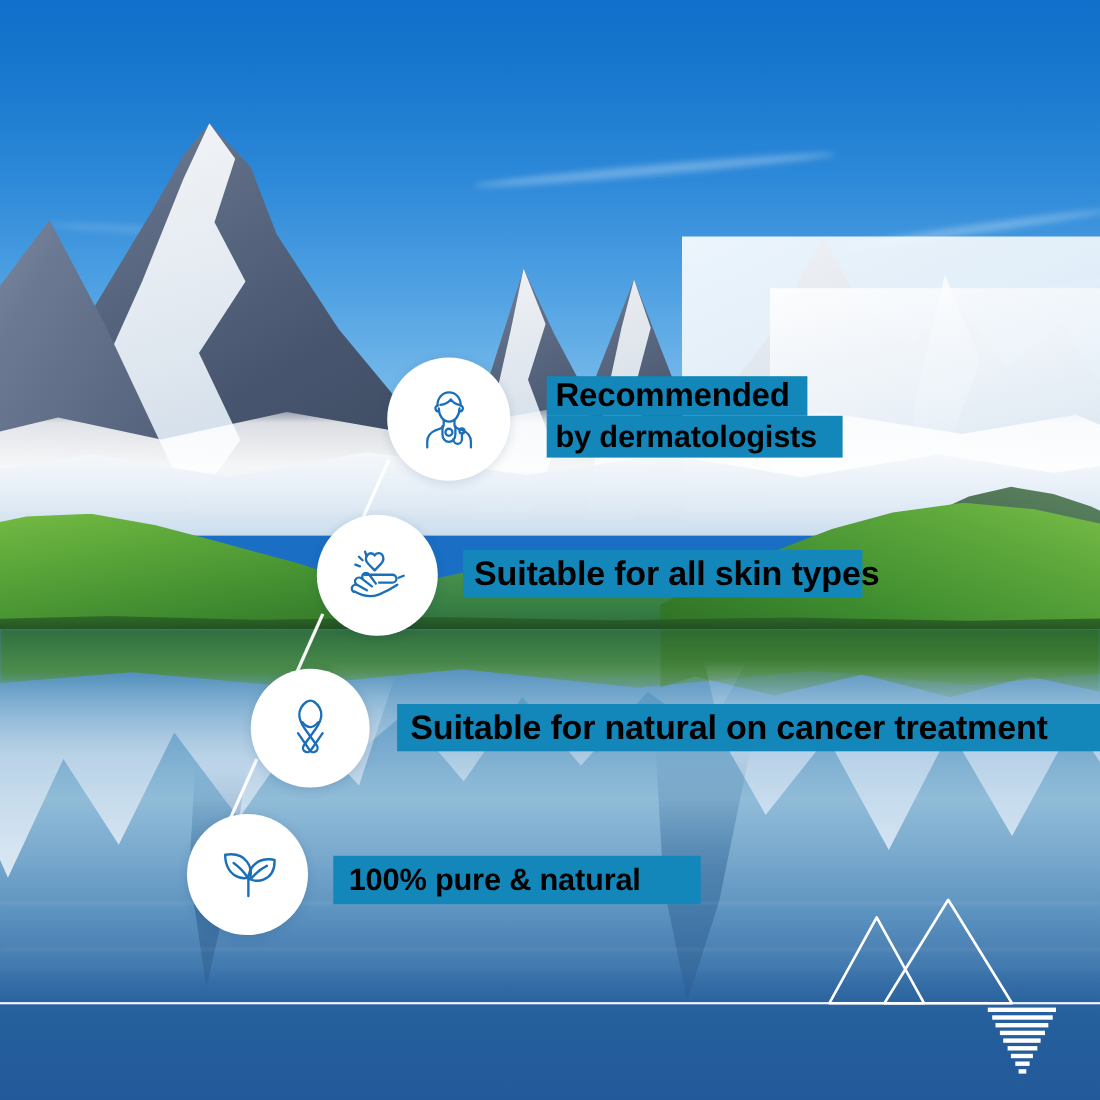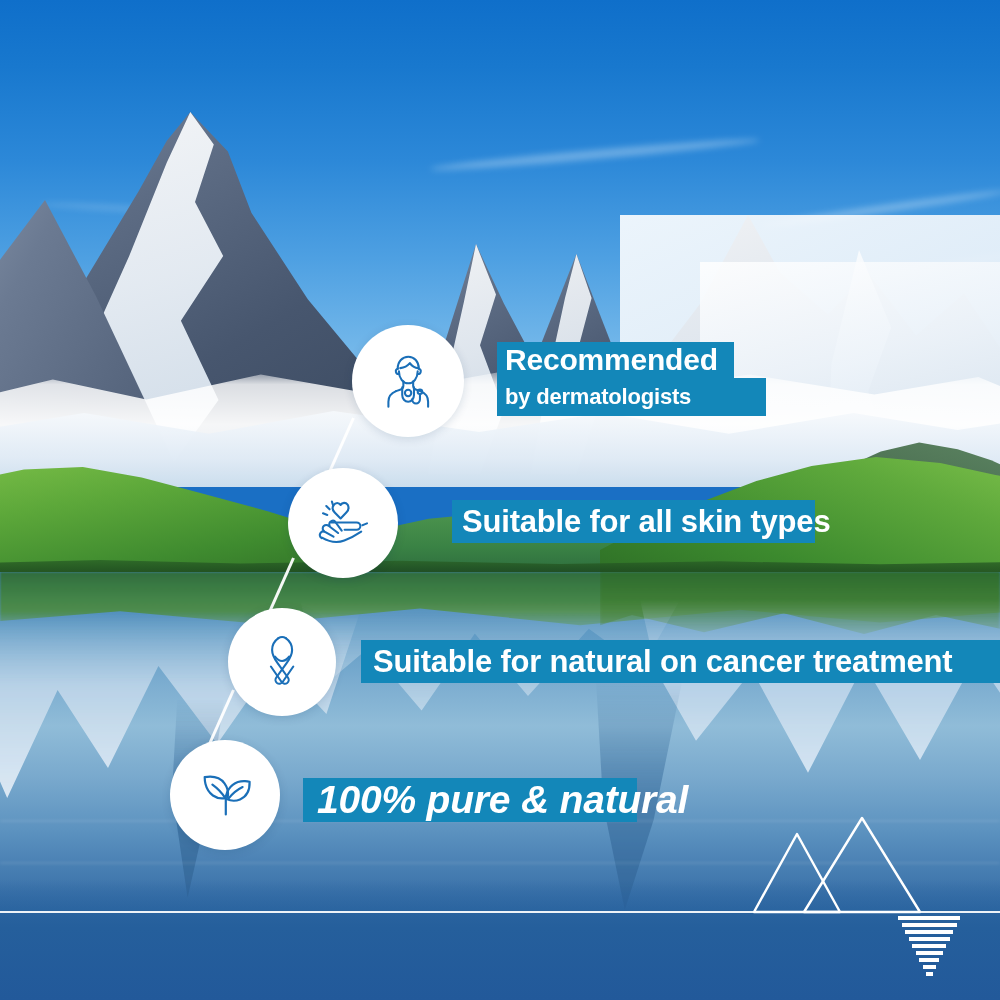--- a/index.html
+++ b/index.html
@@ -172,21 +172,21 @@
   .circle{
     position:absolute;background:#ffffff;border-radius:50%;
     display:flex;align-items:center;justify-content:center;
     box-shadow:0 2px 10px rgba(0,50,90,.14);
     z-index:6;
   }
   .circle svg{display:block;}
 
   .bar{
     position:absolute;display:flex;align-items:center;
-    background:#1387b9;color:#ffffff;z-index:5;
+    background:#1387b9;color:#000000;z-index:5;
     font-weight:bold;letter-spacing:-.2px;white-space:nowrap;
   }
   .bar span{display:block;}
 
   
   .conn{position:absolute;background:#ffffff;z-index:4;opacity:.95;}
 
   
   .logo{position:absolute;z-index:7;}
   .hline{
@@ -265,41 +265,41 @@
         <path d="M26.4 38.2v7.4c0 3.6 2.5 6.5 5.7 6.5s5.7-2.9 5.7-6.5v-7.4"></path>
         <circle cx="32.1" cy="43.6" r="3.1"></circle>
         <path d="M43.6 44.6v5.2c0 2.2-1.7 4-3.8 4s-3.8-1.8-3.8-4"></path>
         <circle cx="43.6" cy="42.4" r="2.2"></circle>
       </svg>
     </span>
   </div>
   <div class="bar" style="left:497px;top:342px;width:229px;height:36px;padding-left:8px;font-size:30px;">
     <span>Recommended</span>
   </div>
-  <div class="bar" style="left:497px;top:378px;width:261px;height:38px;padding-left:8px;font-size:22px;">
+  <div class="bar" style="left:497px;top:378px;width:261px;height:38px;padding-left:8px;font-size:28px;">
     <span>by dermatologists</span>
   </div>
 
   <div class="circle" style="left:288px;top:468px;width:110px;height:110px;">
     <span>
       <svg width="68" height="68" viewBox="0 0 68 68" fill="none" stroke="#1a6fb8" stroke-width="2.1" stroke-linecap="round" stroke-linejoin="round">
         <path d="M38.6 15.6c-1.9-2.4-5.4-2.3-7 .4-1.6-2.7-5.1-2.8-7 .1-1.6 2.4-.8 5.4 1.1 7.4l5.9 6 5.7-5.9c2-2 2.9-5.1 1.3-8z"></path>
         <path d="M20.6 20.3l-3.3-3.2"></path>
         <path d="M18.3 25.9l-4.3-1.6"></path>
         <path d="M24.2 16.8l-1.3-4.3"></path>
         <path d="M12.6 49.1c-1.8-1-2.4-3.3-1.2-5 1.1-1.6 3.3-2 5-1l8.1 4.6"></path>
         <path d="M14.9 42.1c-1.5-1.3-1.6-3.6-.2-5 1.4-1.4 3.7-1.4 5.2-.1l9.2 7"></path>
         <path d="M20.6 36.6c-.8-1.6-.1-3.6 1.6-4.4 1.6-.8 3.6-.2 4.5 1.3l6 8.1"></path>
         <path d="M22.1 33.5c9.2 0 17.6 0 25.5 0 2.1 0 3.8 1.6 3.8 3.6s-1.7 3.6-3.8 3.6h-12"></path>
         <path d="M53.4 36.2c1.6-.6 3.2-1.2 4.6-1.8"></path>
         <path d="M12.9 48.6c7.9 4.6 15.4 5.5 22.4 2.9 6.1-2.3 12-5.6 16.9-8.9"></path>
       </svg>
     </span>
   </div>
-  <div class="bar" style="left:452px;top:500px;width:353px;height:43px;padding-left:10px;font-size:31px;">
+  <div class="bar" style="left:421px;top:500px;width:353px;height:43px;padding-left:10px;font-size:31px;">
     <span>Suitable for all skin types</span>
   </div>
 
   <div class="circle" style="left:228px;top:608px;width:108px;height:108px;">
     <span>
       <svg width="66" height="66" viewBox="0 0 66 66" fill="none" stroke="#1a6fb8" stroke-width="2.1" stroke-linecap="round" stroke-linejoin="round">
         <path d="M29.4 9.2c-4.3 3.1-6.3 7.3-6.3 11.8 0 4.9 2.4 8.9 5.5 13.2l10.3 14.3c1.3 1.8 1 4.2-.7 5.5-1.8 1.3-4.3.8-5.6-1L21.9 37.5"></path>
         <path d="M36.8 9.2c4.3 3.1 6.3 7.3 6.3 11.8 0 4.9-2.4 8.9-5.5 13.2L27.3 48.5c-1.3 1.8-1 4.2.7 5.5 1.8 1.3 4.3.8 5.6-1l10.7-15.5"></path>
         <path d="M29.4 9.2c2.5-1.6 5-1.6 7.4 0"></path>
         <path d="M26 27.6c2.3 3 5.2 4.4 7.1 4.4 2 0 4.9-1.5 7.2-4.5"></path>
@@ -314,21 +314,21 @@
     <span>
       <svg width="66" height="66" viewBox="0 0 66 66" fill="none" stroke="#1a6fb8" stroke-width="2.2" stroke-linecap="round" stroke-linejoin="round">
         <path d="M33.3 36.1C24.2 37.8 16 32.2 13.5 22.1c-.6-2.4-.8-4.8-.8-7 8.8-1.5 15.7.6 19.8 6.2 2.9 3.9 4.1 8.9 3.2 14.1"></path>
         <path d="M20.4 22.6c4.8 3.4 9.3 7.9 12.9 13.5"></path>
         <path d="M34.2 33.5c1.9-9.1 9.2-14.7 18.8-14.3 1.6.1 3.2.3 4.6.6.3 8.7-3.2 14.9-9.6 17.6-4.1 1.8-9 1.7-13.5-.3"></path>
         <path d="M50.6 25.1c-4.9 2.4-9.7 6.1-13.9 11.3"></path>
         <path d="M33.8 33.8v18.7"></path>
       </svg>
     </span>
   </div>
-  <div class="bar" style="left:303px;top:778px;width:320px;height:44px;padding-left:14px;font-size:39px;font-style:italic;">
+  <div class="bar" style="left:303px;top:778px;width:320px;height:44px;padding-left:14px;font-size:28px;">
     <span>100% pure &amp; natural</span>
   </div>
 
   <div class="logo" style="left:744px;top:812px;width:206px;height:104px;">
     <svg width="206" height="104" viewBox="0 0 206 104" fill="none" stroke="#ffffff" stroke-width="2.4" stroke-linejoin="round">
       <polygon points="10,100 53,22 96,100"></polygon>
       <polygon points="60,100 118,6 176,100"></polygon>
     </svg>
   </div>
   <div class="hline"></div>

